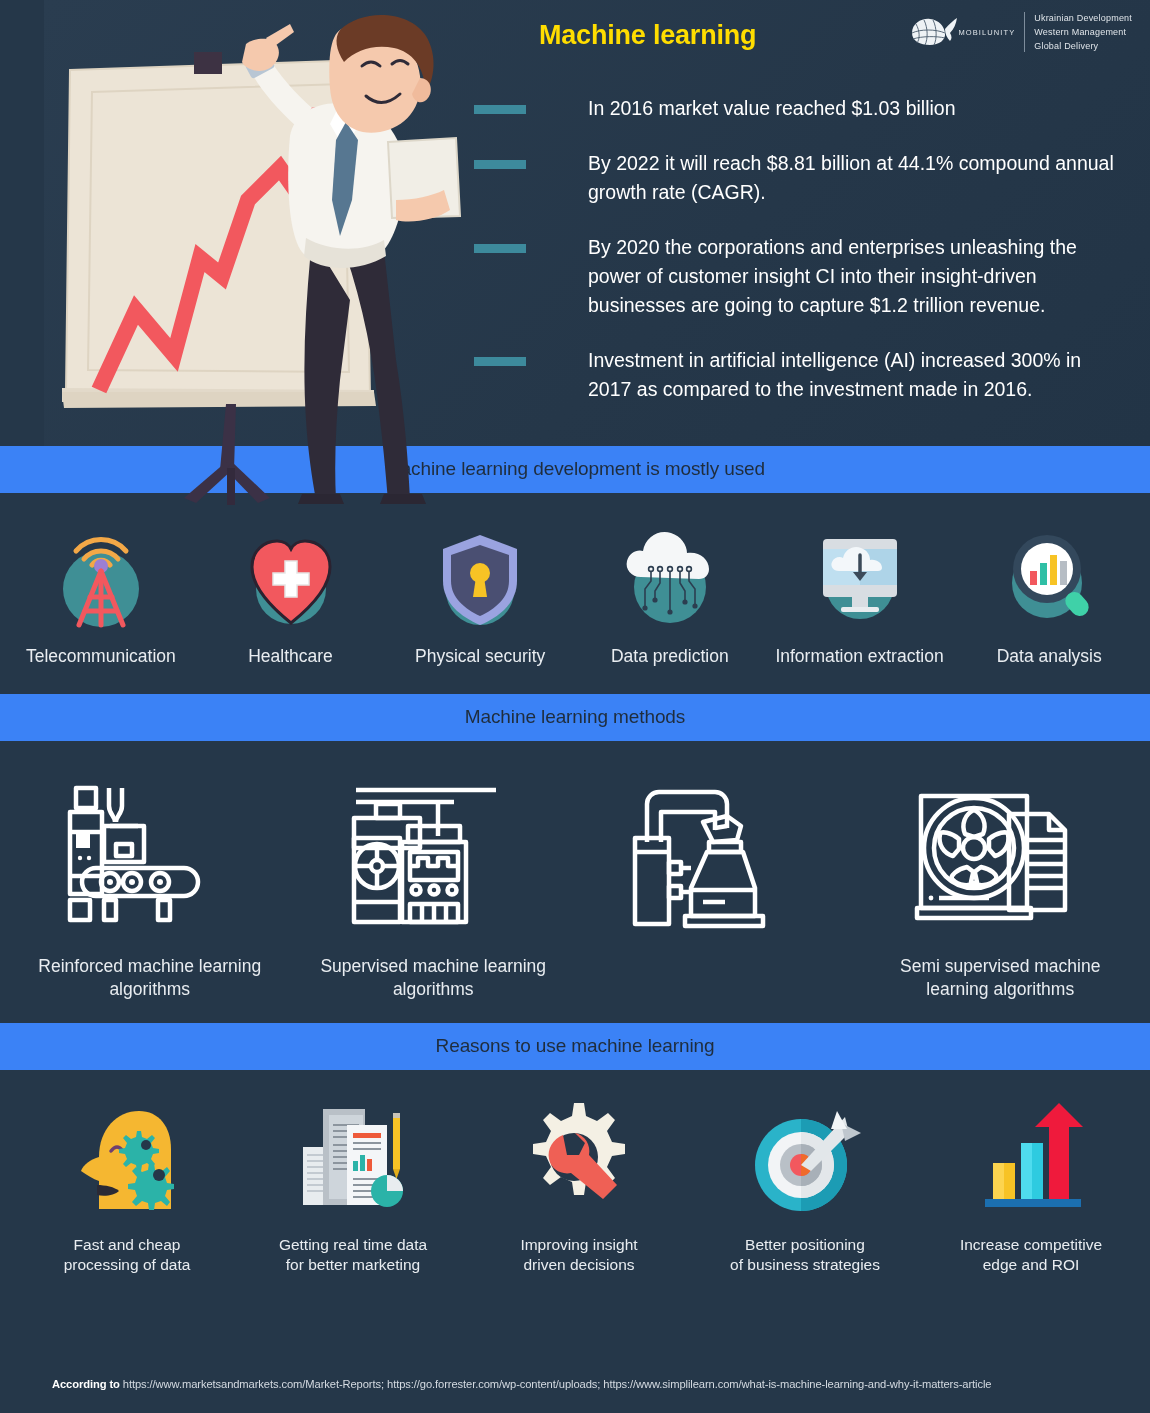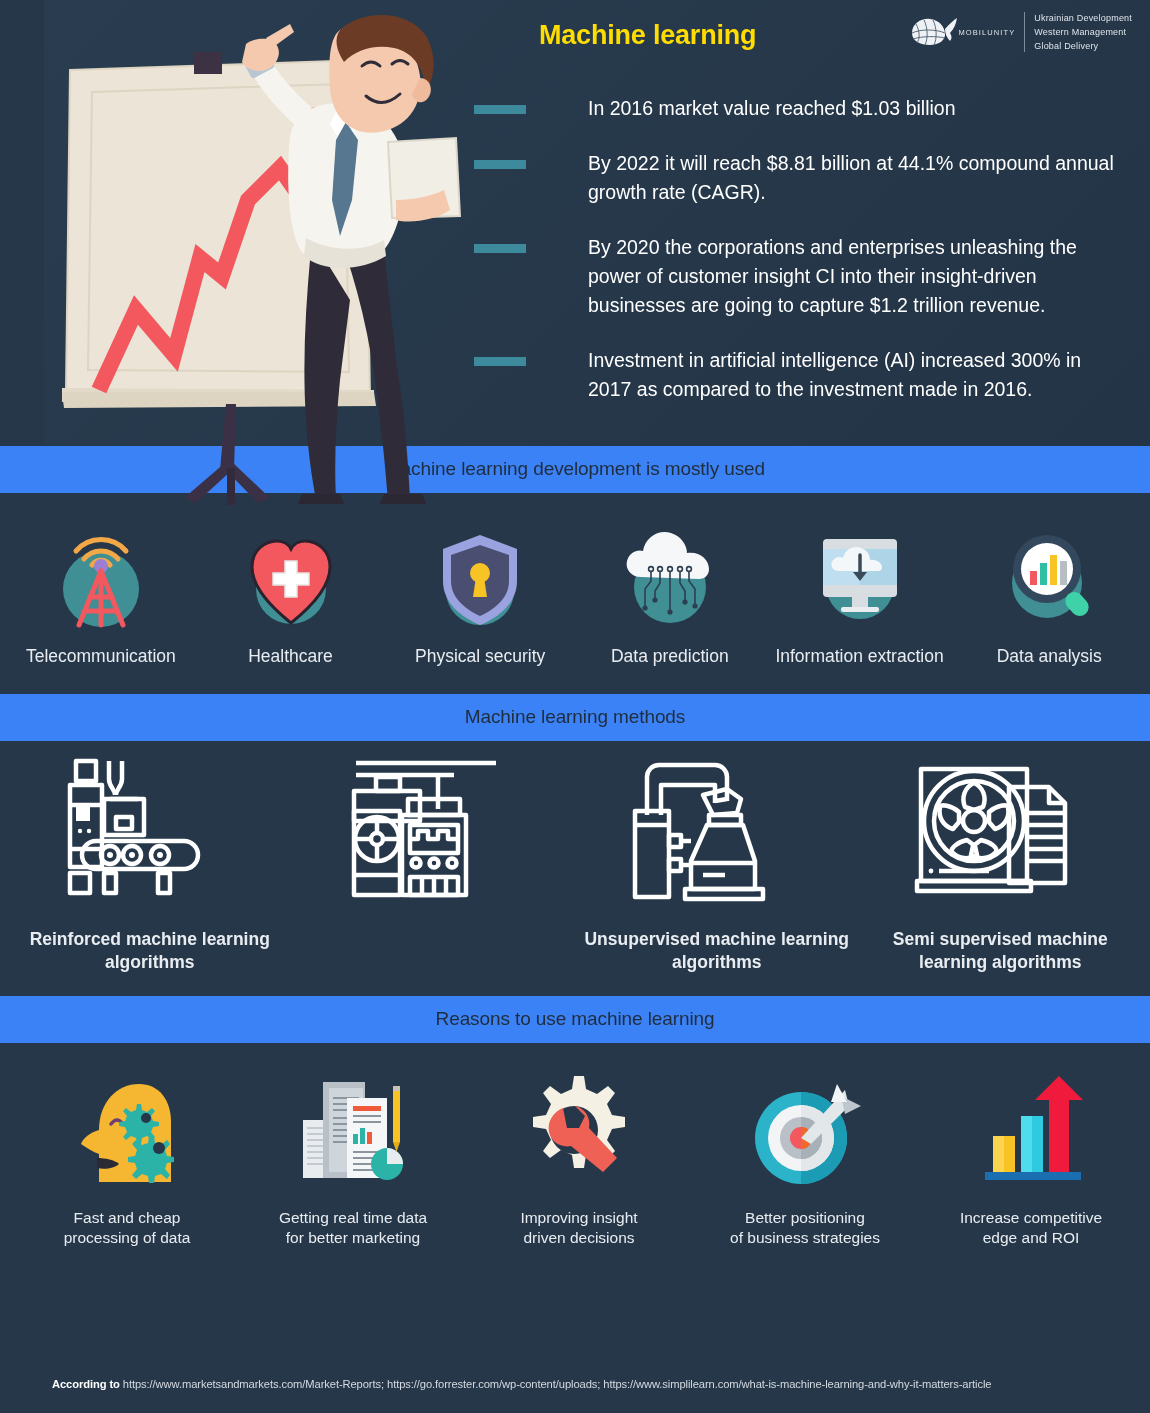--- a/index.html
+++ b/index.html
@@ -44,21 +44,21 @@
 
   
   .grid { display: flex; }
   .cell { flex: 1; display: flex; flex-direction: column; align-items: center; }
   .cell-label { color: #e9edf1; text-align: center; line-height: 23px; }
 
   .uses { padding: 28px 6px 26px; }
   .uses .cell-label { font-size: 17.5px; margin-top: 14px; }
   .uses .icon-wrap { height: 110px; display: flex; align-items: center; justify-content: center; }
 
-  .methods { padding: 9px 8px 22px; font-weight: bold; }
+  .methods { padding: 36px 8px 22px; }
   .methods .cell-label { font-size: 17.5px; margin-top: 18px; max-width: 265px; }
   .methods .icon-wrap { height: 160px; display: flex; align-items: flex-end; justify-content: center; }
 
   .reasons { padding: 26px 6px 24px; margin-left: 8px; }
   .reasons .cell-label { font-size: 15.5px; margin-top: 14px; line-height: 20px; }
   .reasons .icon-wrap { height: 125px; display: flex; align-items: center; justify-content: center; }
 
   
   .footer { position: absolute; left: 0; right: 12px; bottom: 0; height: 58px; display: flex; align-items: center; padding-left: 52px; }
   .footer-text { color: #d4dae1; font-size: 11.2px; letter-spacing: -0.1px; }
@@ -357,20 +357,21 @@
               <circle cx="70" cy="108" r="4.5"></circle>
               <circle cx="88" cy="108" r="4.5"></circle>
               <circle cx="106" cy="108" r="4.5"></circle>
               <rect x="64" y="122" width="48" height="18"></rect>
               <line x1="76" y1="122" x2="76" y2="140"></line>
               <line x1="88" y1="122" x2="88" y2="140"></line>
               <line x1="100" y1="122" x2="100" y2="140"></line>
             </g>
           </svg>
         </div>
+        <div class="cell-label">Supervised machine learning algorithms</div>
       </div>
 
       <div class="cell">
         <div class="icon-wrap">
           <svg width="175" height="155" viewBox="0 0 175 155">
             <g fill="none" stroke="#ffffff" stroke-width="4.5" stroke-linejoin="round">
               <path d="M18 60 L18 22 A12 12 0 0 1 30 10 L86 10 A12 12 0 0 1 98 22 L98 46"></path>
               <path d="M32 60 L32 30 L86 30 L86 48"></path>
               <rect x="6" y="56" width="34" height="86"></rect>
               <line x1="6" y1="70" x2="40" y2="70"></line>
@@ -381,21 +382,20 @@
               <path d="M74 40 L98 34 L112 44 L108 58 L84 60 Z"></path>
               <line x1="86" y1="46" x2="98" y2="44"></line>
               <path d="M80 60 L112 60 L112 70 L80 70 Z"></path>
               <path d="M78 70 L114 70 L126 106 L126 134 L62 134 L62 106 Z"></path>
               <line x1="62" y1="108" x2="126" y2="108"></line>
               <line x1="74" y1="120" x2="96" y2="120"></line>
               <rect x="56" y="134" width="78" height="10"></rect>
             </g>
           </svg>
         </div>
-        <div class="cell-label">Unsupervised machine learning algorithms</div>
       </div>
 
       <div class="cell">
         <div class="icon-wrap">
           <svg width="175" height="155" viewBox="0 0 175 155">
             <g fill="none" stroke="#ffffff" stroke-width="4.5" stroke-linejoin="round">
               <path d="M114 32 L136 32 L152 48 L152 128 L96 128 L96 32 Z"></path>
               <path d="M136 32 L136 48 L152 48"></path>
               <line x1="114" y1="58" x2="150" y2="58"></line>
               <line x1="114" y1="70" x2="150" y2="70"></line>

